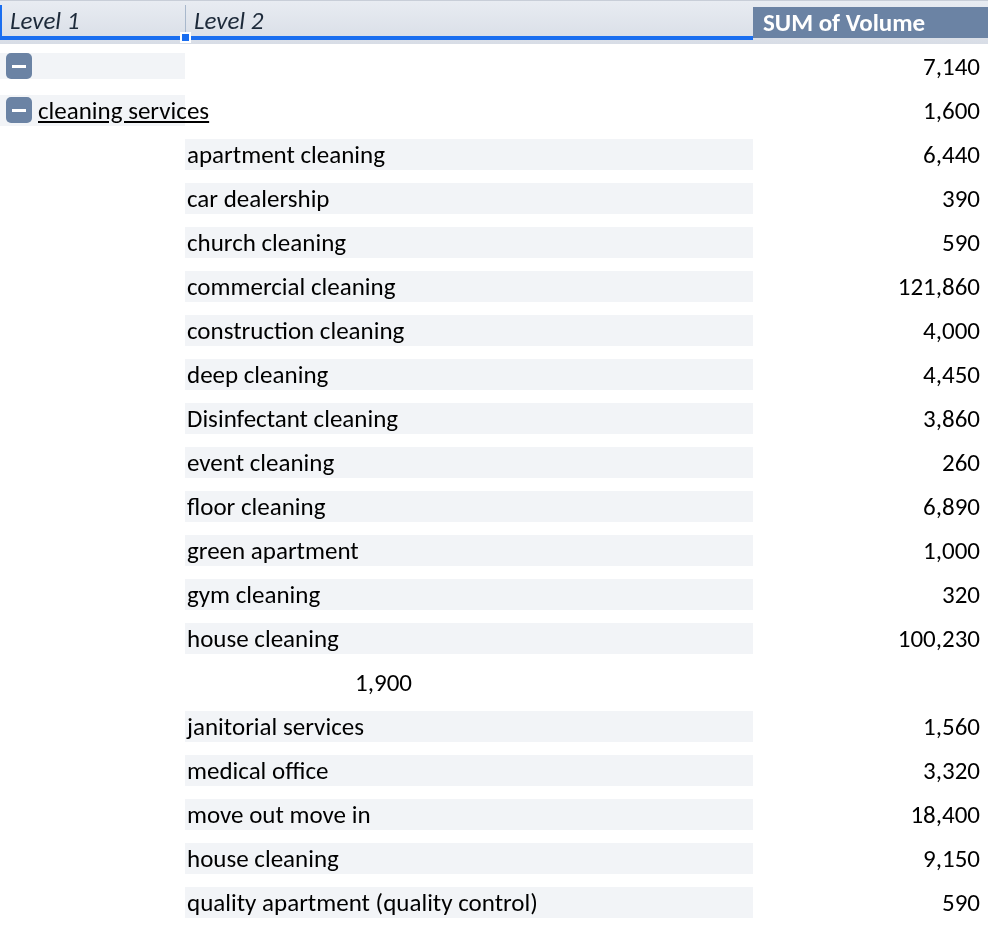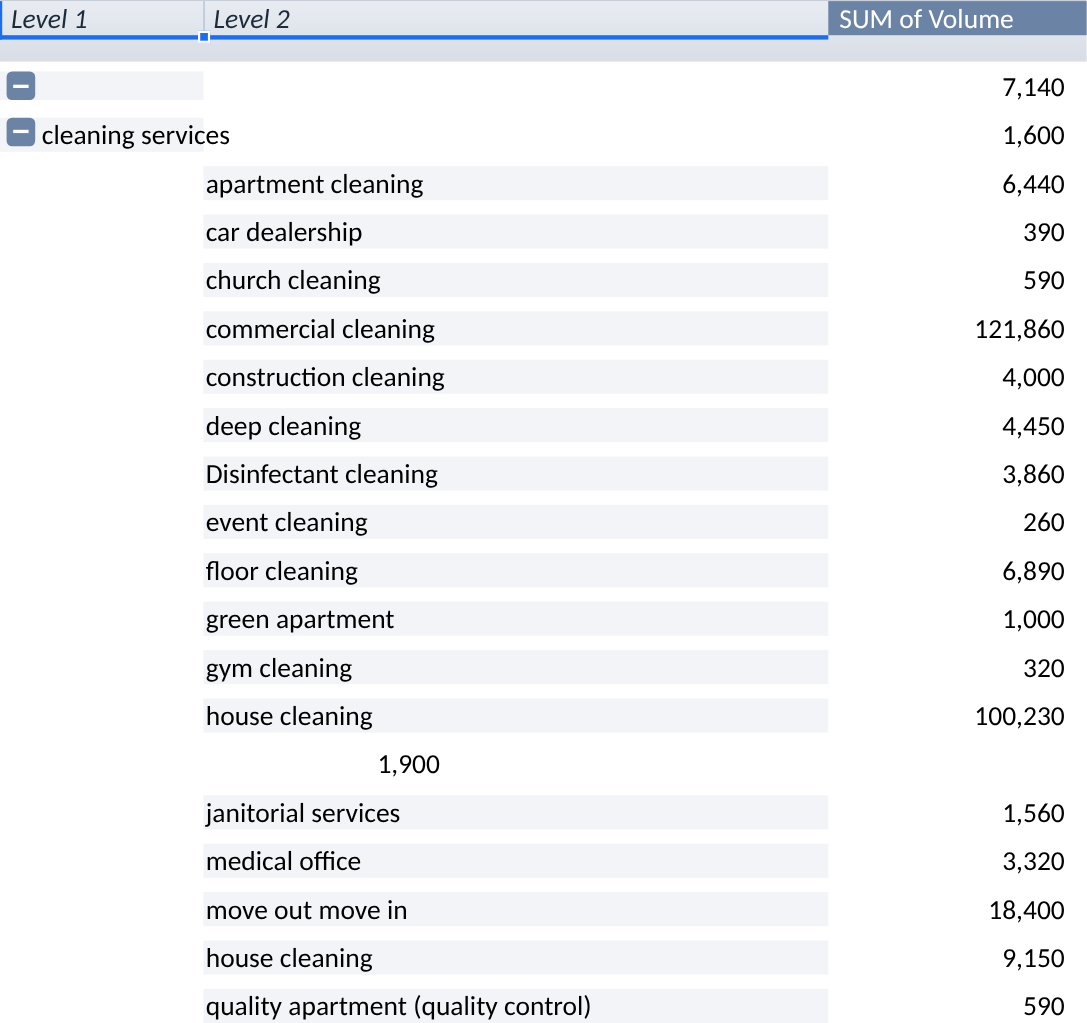--- a/index.html
+++ b/index.html
@@ -14,22 +14,22 @@
     color: #000000;
   }
 
   .pivot {
     width: 100%;
   }
 
   
   .header-row {
     display: flex;
-    align-items: flex-start;
-    height: 56px;
+    align-items: center;
+    height: 44px;
     background: linear-gradient(#e8ecf2, #d8dde6);
     border-top: 1px solid #c8ced8;
   }
   .header-cell {
     display: flex;
     align-items: center;
     padding: 0 8px;
     font-style: italic;
     font-weight: 500;
     color: #1d2a3a;
@@ -46,21 +46,21 @@
     border-bottom: 4px solid #1a6ef0;
     position: relative;
     font-style: italic;
   }
   .header-sum {
     width: 235px;
     flex: 0 0 235px;
     background: #6b83a4;
     color: #ffffff;
     font-style: normal;
-    font-weight: 400;
+    font-weight: 700;
     padding-left: 10px;
   }
   
   .resize-handle {
     position: absolute;
     left: -6px;
     bottom: -7px;
     width: 11px;
     height: 11px;
     background: #1a6ef0;
@@ -75,33 +75,35 @@
   .row {
     display: flex;
     align-items: center;
     height: 44px;
   }
   .cell-level1 {
     width: 185px;
     flex: 0 0 185px;
     padding-left: 6px;
     display: flex;
+    align-items: center;
     gap: 6px;
+    text-decoration: underline;
   }
   .cell-level2 {
     flex: 1 1 auto;
     padding-left: 2px;
     white-space: nowrap;
     overflow: hidden;
   }
   .cell-value {
     width: 235px;
     flex: 0 0 235px;
     text-align: right;
-    padding-right: 20px;
+    padding-right: 8px;
     font-variant-numeric: tabular-nums;
   }
   .shaded .cell-level1,
   .shaded .cell-level2 {
     background: #f2f4f7;
   }
   .label-text {
     white-space: nowrap;
   }
 

